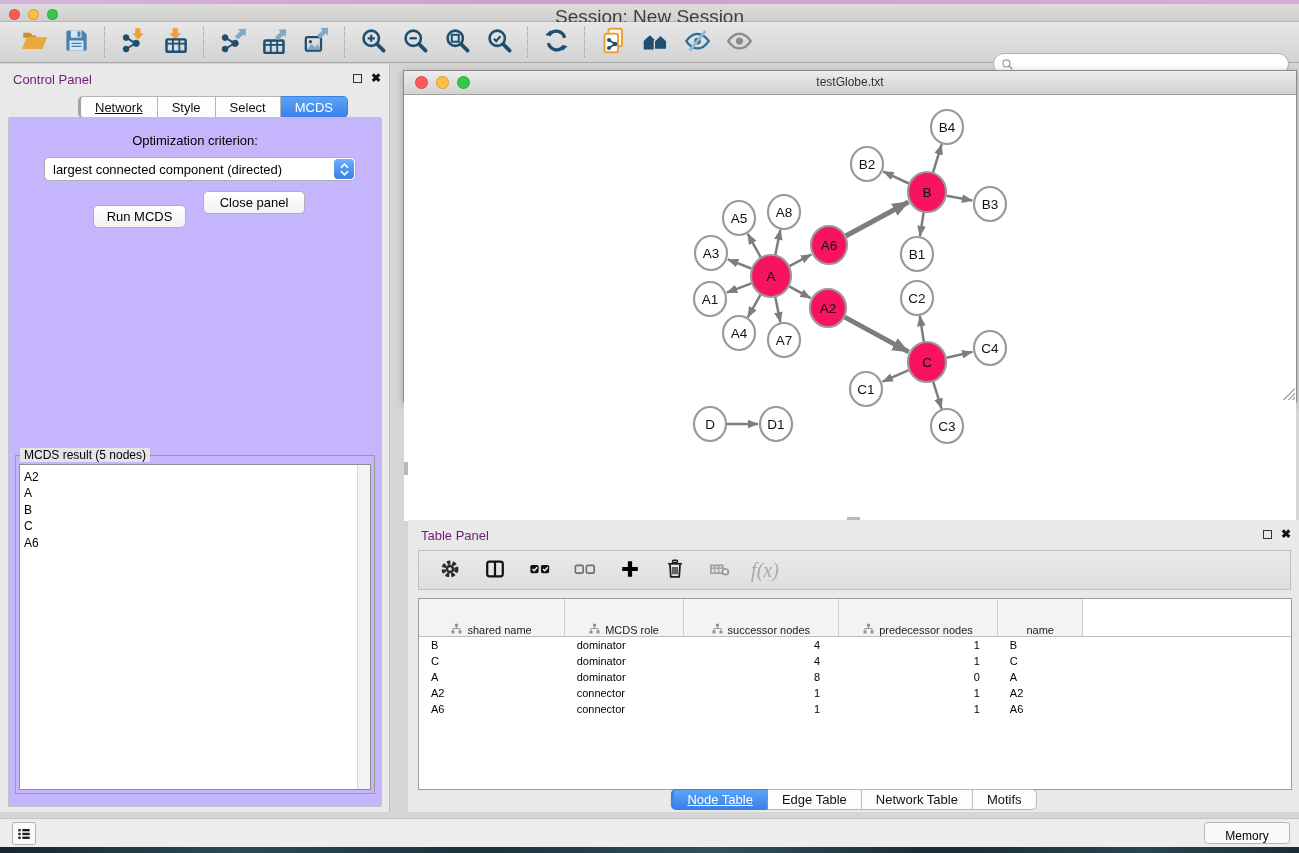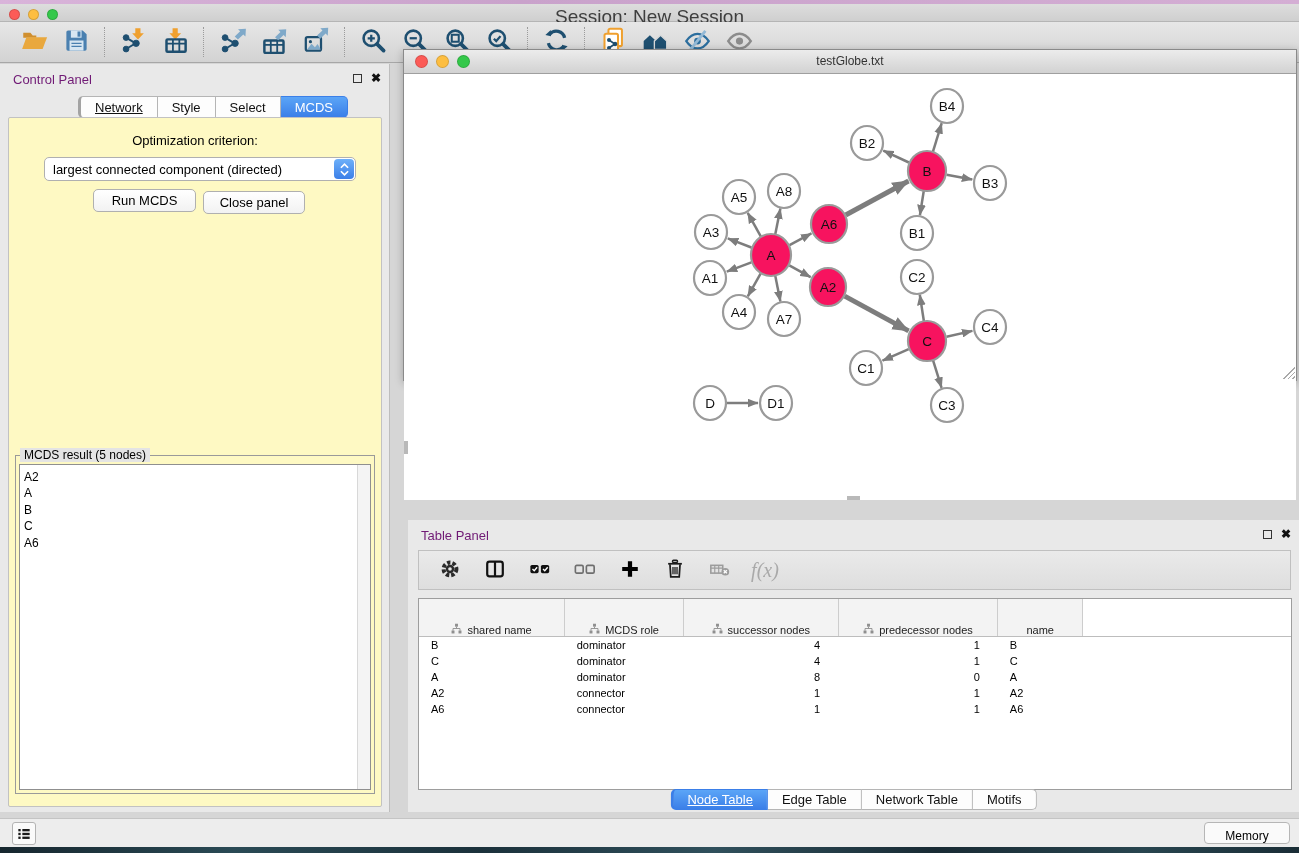--- a/index.html
+++ b/index.html
@@ -44,47 +44,47 @@
 
   .seg-tabs { position:absolute; display:flex; height:22px; }
   .control-panel .seg-tabs { left:78px; top:32px; }
   .seg-tab { background:#fdfdfd; border:1px solid #b5b5b5; border-left:none;
     font-size:13px; color:#111; display:flex; align-items:center; padding:0 14px; }
   .seg-tab:first-child { border-left:3px solid #a3a3a3; border-radius:5px 0 0 5px;text-decoration:underline; }
   .seg-tab:last-child { border-radius:0 5px 5px 0; }
   .seg-tab.active { background:linear-gradient(#5ba5f7,#3b7fe8); border-color:#3b7fe8; color:#fff; }
 
   .tab-pane { position:absolute; left:8px; top:53px; width:374px; height:690px;
-    background:#fef9c3; border:1px solid #c2c2c2; border-radius:2px; }
+    background:#c4b5fd; border:1px solid #c2c2c2; border-radius:2px; }
   .opt-label { position:absolute; left:0; right:0; top:15px; text-align:center; font-size:13px; color:#000; }
   .combo { position:absolute; left:35px; top:39px; width:312px; height:24px; background:#fff;
     border:1px solid #b0b0b0; border-radius:5px; display:flex; align-items:center; }
   .combo .combo-text { flex:1; font-size:13px; color:#000; padding-left:8px; white-space:nowrap; overflow:hidden; }
   .combo .stepper { width:20px; height:20px; margin-right:1px; border-radius:4px;
     background:linear-gradient(#6db0f9,#3b7fe8); display:flex; flex-direction:column;
     align-items:center; justify-content:center; gap:1px; }
   .combo .stepper svg { width:9px; height:6px; }
   .btn { position:absolute; height:23px; background:linear-gradient(#ffffff,#f2f2f2);
     border:1px solid #b0b0b0; border-radius:5px; font-size:13px; color:#000;
     display:flex; align-items:center; justify-content:center; font-family:"Liberation Sans",sans-serif; }
-  .run-btn { left:84px; top:71px; width:103px; }
+  .run-btn { left:84px; top:87px; width:93px; }
   .closep-btn { left:194px; top:73px; width:102px; }
 
   .groupbox { position:absolute; left:6px; top:337px; width:360px; height:339px;
     border:1px solid #9a9a9a; }
   .groupbox .legend { position:absolute; top:-8px; left:4px; background:#e4e4e4;
     padding:0 4px; font-size:12px; color:#000; }
   .result-list { position:absolute; left:3px; top:8px; width:352px; height:326px;
     background:#fff; border:1px solid #8f8f8f; overflow:hidden; }
   .result-list ul { list-style:none; padding:4px 0 0 4px; }
   .result-list li { font-size:12px; line-height:16.4px; color:#000; }
   .v-scroll { position:absolute; right:0; top:0; bottom:0; width:13px; background:#f4f4f4; border-left:1px solid #d8d8d8; }
 
   
-  .net-win { position:absolute; left:403px; top:49px; width:894px; height:332px;
+  .net-win { position:absolute; left:403px; top:70px; width:894px; height:332px;
     background:#ef4444; border:1px solid #8a8a8a; box-shadow:0 2px 8px rgba(0,0,0,.25); }
   .net-title { position:absolute; left:0; top:0; right:0; height:24px;
     background:linear-gradient(#ececec,#d2d2d2); border-bottom:1px solid #9f9f9f; }
   .net-title .lights { left:11px; top:5px; gap:8px; }
   .net-title .light { width:13px; height:13px; }
   .net-title .title { position:absolute; left:0; right:0; top:4px; text-align:center; font-size:12px; color:#333; }
   .net-canvas { position:absolute; left:0; top:24px; width:892px; height:426px; background:#fff; }
   .mini-thumb-v { position:absolute; left:0px; top:367px; width:4px; height:13px; background:#b9b9b9; }
   .mini-thumb-h { position:absolute; left:443px; bottom:0px; width:13px; height:4px; background:#b9b9b9; }
   .resize-grip { position:absolute; right:1px; bottom:1px; width:12px; height:12px;

